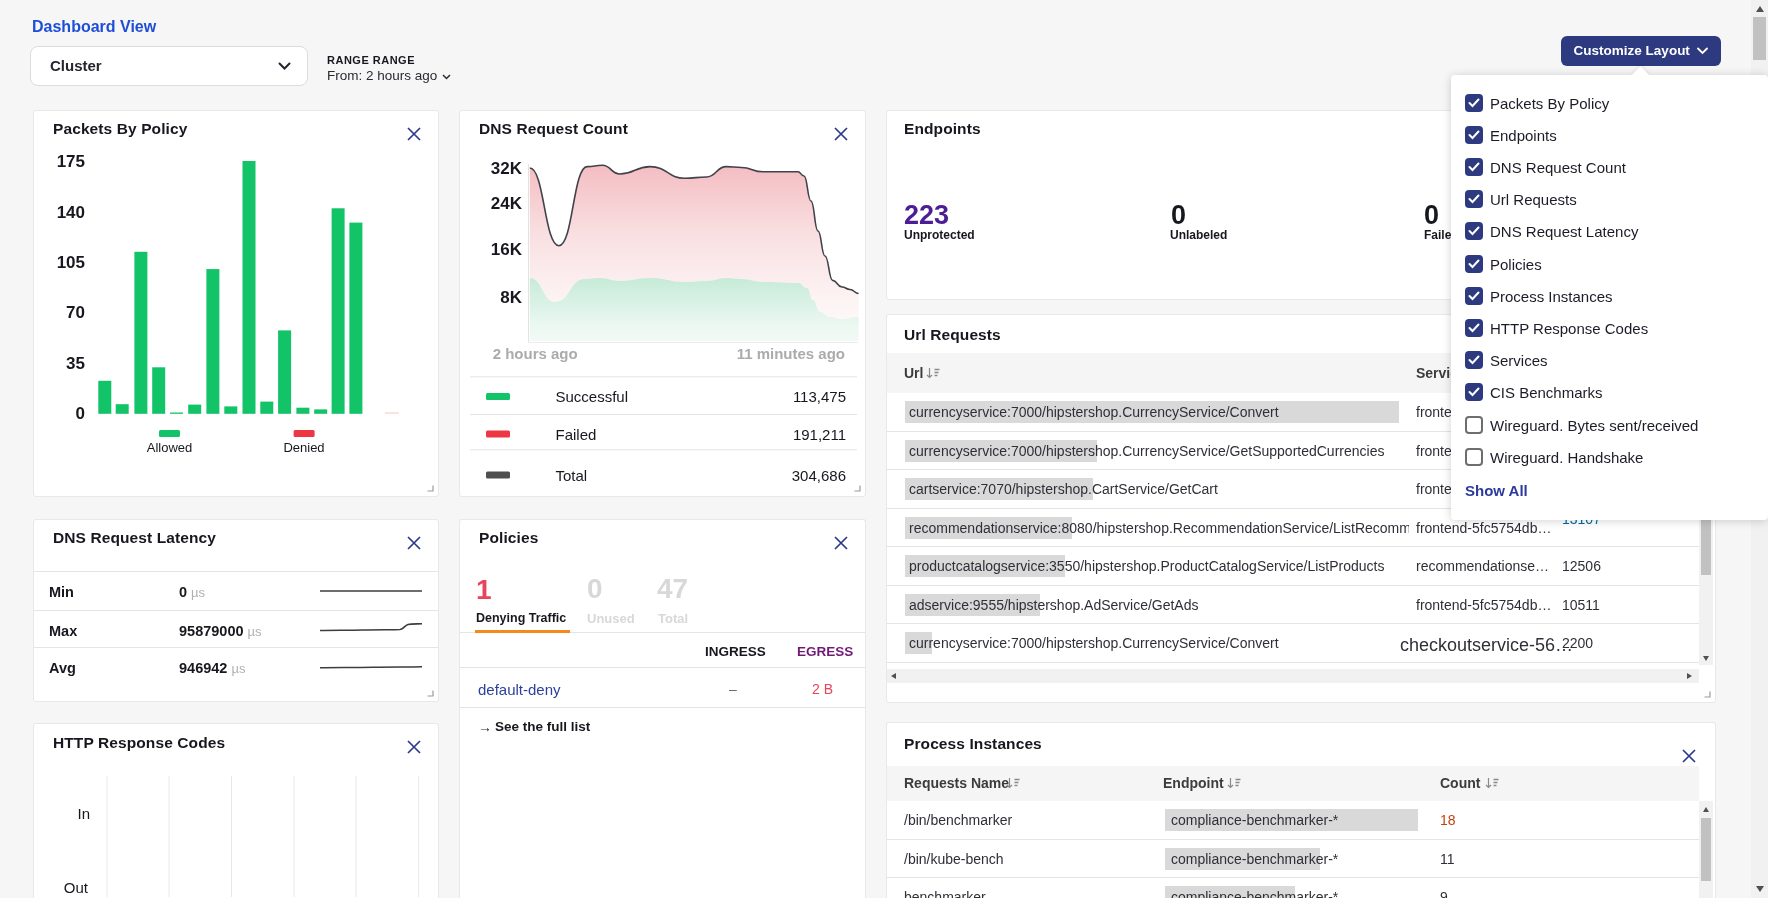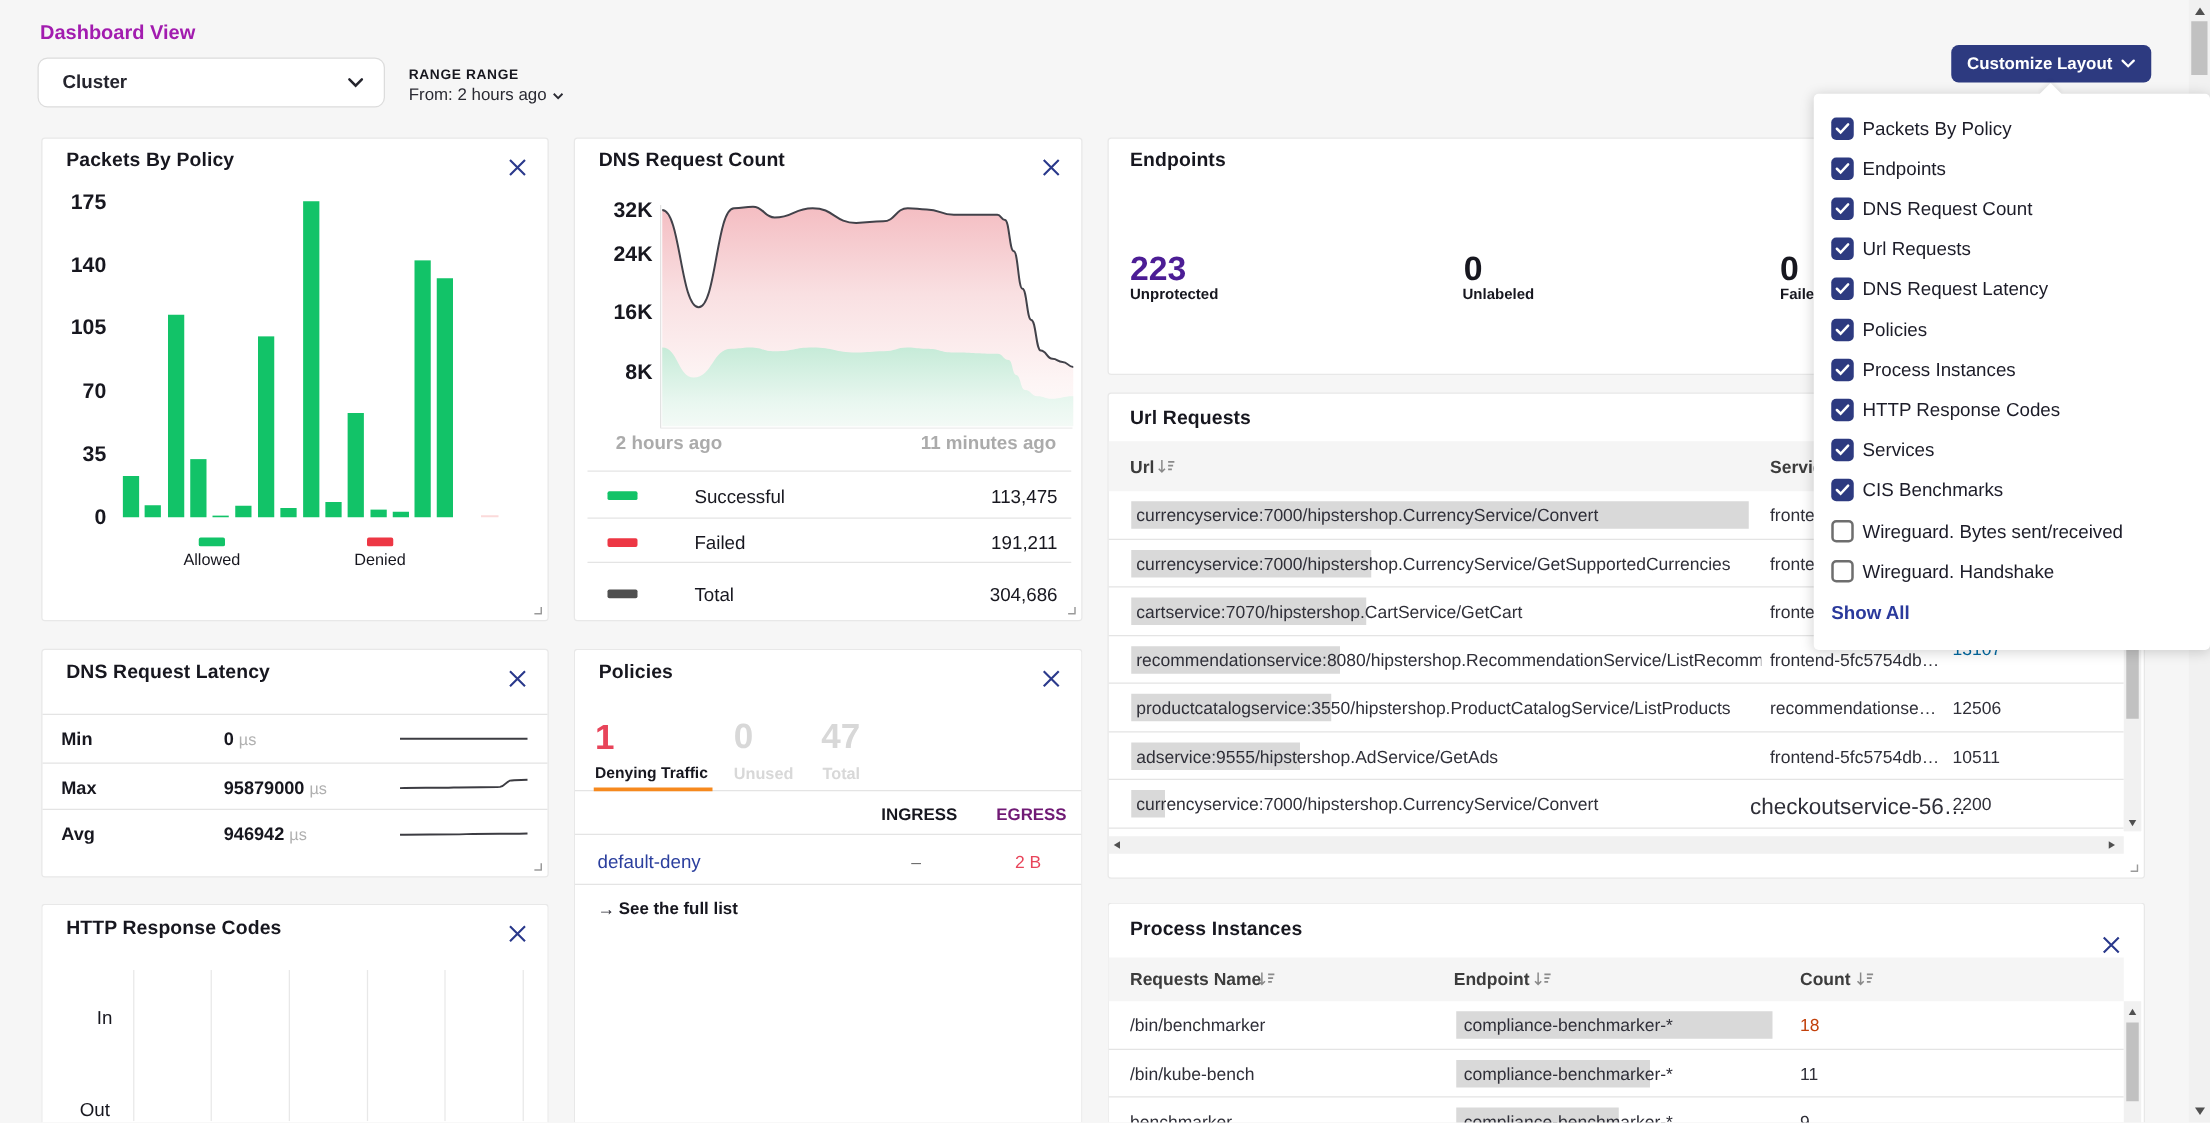--- a/index.html
+++ b/index.html
@@ -6,21 +6,21 @@
 html,body{width:1768px;height:898px;overflow:hidden}
 body{position:relative;background:#f6f6f6;font-family:"Liberation Sans",sans-serif;color:#1c1c26}
 .card{position:absolute;background:#fff;border:1px solid #e8e8e8;border-radius:3px}
 .ct{position:absolute;font-weight:bold;font-size:15.5px;color:#17171f;letter-spacing:.1px}
 .xx{position:absolute}
 .rz{position:absolute}
 </style>
 </head>
 <body>
 
-<div style="position:absolute;left:32px;top:18px;font-size:16px;font-weight:bold;color:#a21caf">Dashboard View</div>
+<div style="position:absolute;left:32px;top:18px;font-size:16px;font-weight:bold;color:#1d4ed8">Dashboard View</div>
 <div style="position:absolute;left:30px;top:46px;width:278px;height:40px;background:#fff;border:1px solid #dcdcdc;border-radius:8px"></div>
 <div style="position:absolute;left:50px;top:57px;font-size:15px;font-weight:bold;color:#25252e">Cluster</div>
 <svg style="position:absolute;left:278px;top:62px" width="13" height="9">
     <path d="M1.5 1.5l5 5 5-5" stroke="#25252e" stroke-width="2" fill="none" stroke-linecap="round"></path>
   </svg>
 <div style="position:absolute;left:327px;top:54px;font-size:11px;font-weight:bold;letter-spacing:.5px;color:#17171f">RANGE RANGE</div>
 <div style="position:absolute;left:327px;top:68px;font-size:13.5px;color:#2a2a33">From: 2 hours ago <svg width="9" height="6" style="margin-left:1px">
       <path d="M1 1l3.5 3.5L8 1" stroke="#2a2a33" stroke-width="1.5" fill="none"></path>
     </svg></div>
 <div style="position:absolute;left:1561px;top:36px;width:160px;height:30px;background:#2d3a80;border-radius:6px;color:#fff;font-size:13.5px;font-weight:bold;text-align:center;line-height:30px">Customize Layout&nbsp;&nbsp;<svg width="11" height="8">

